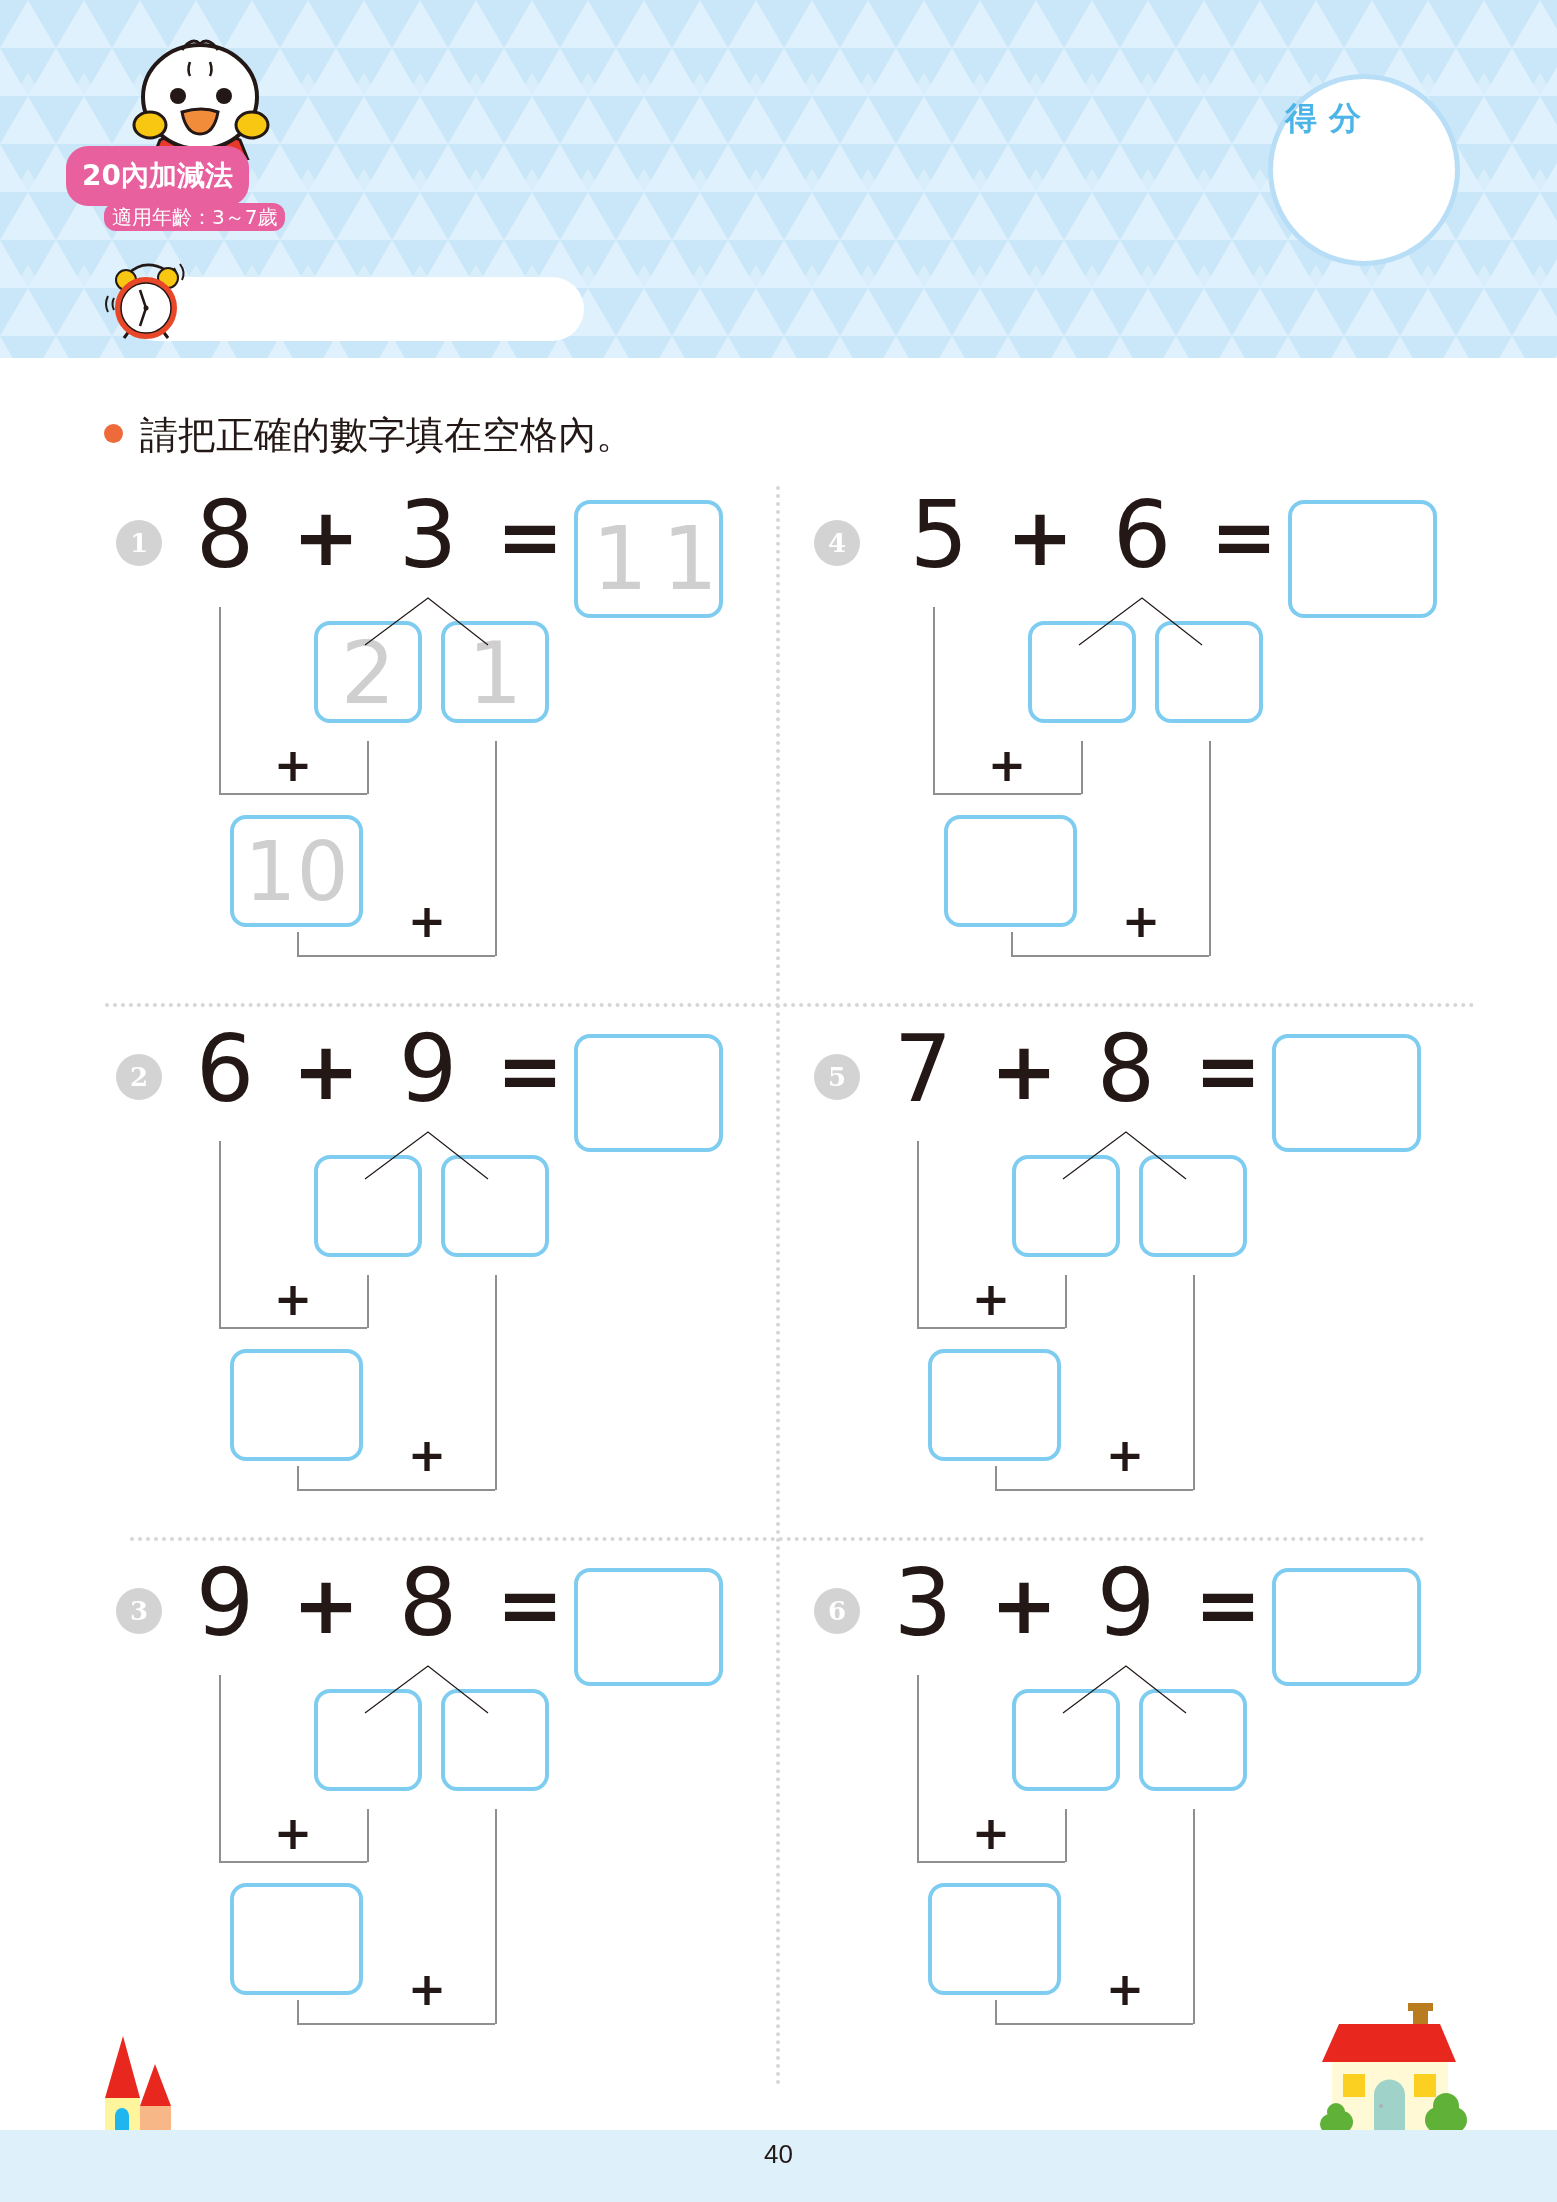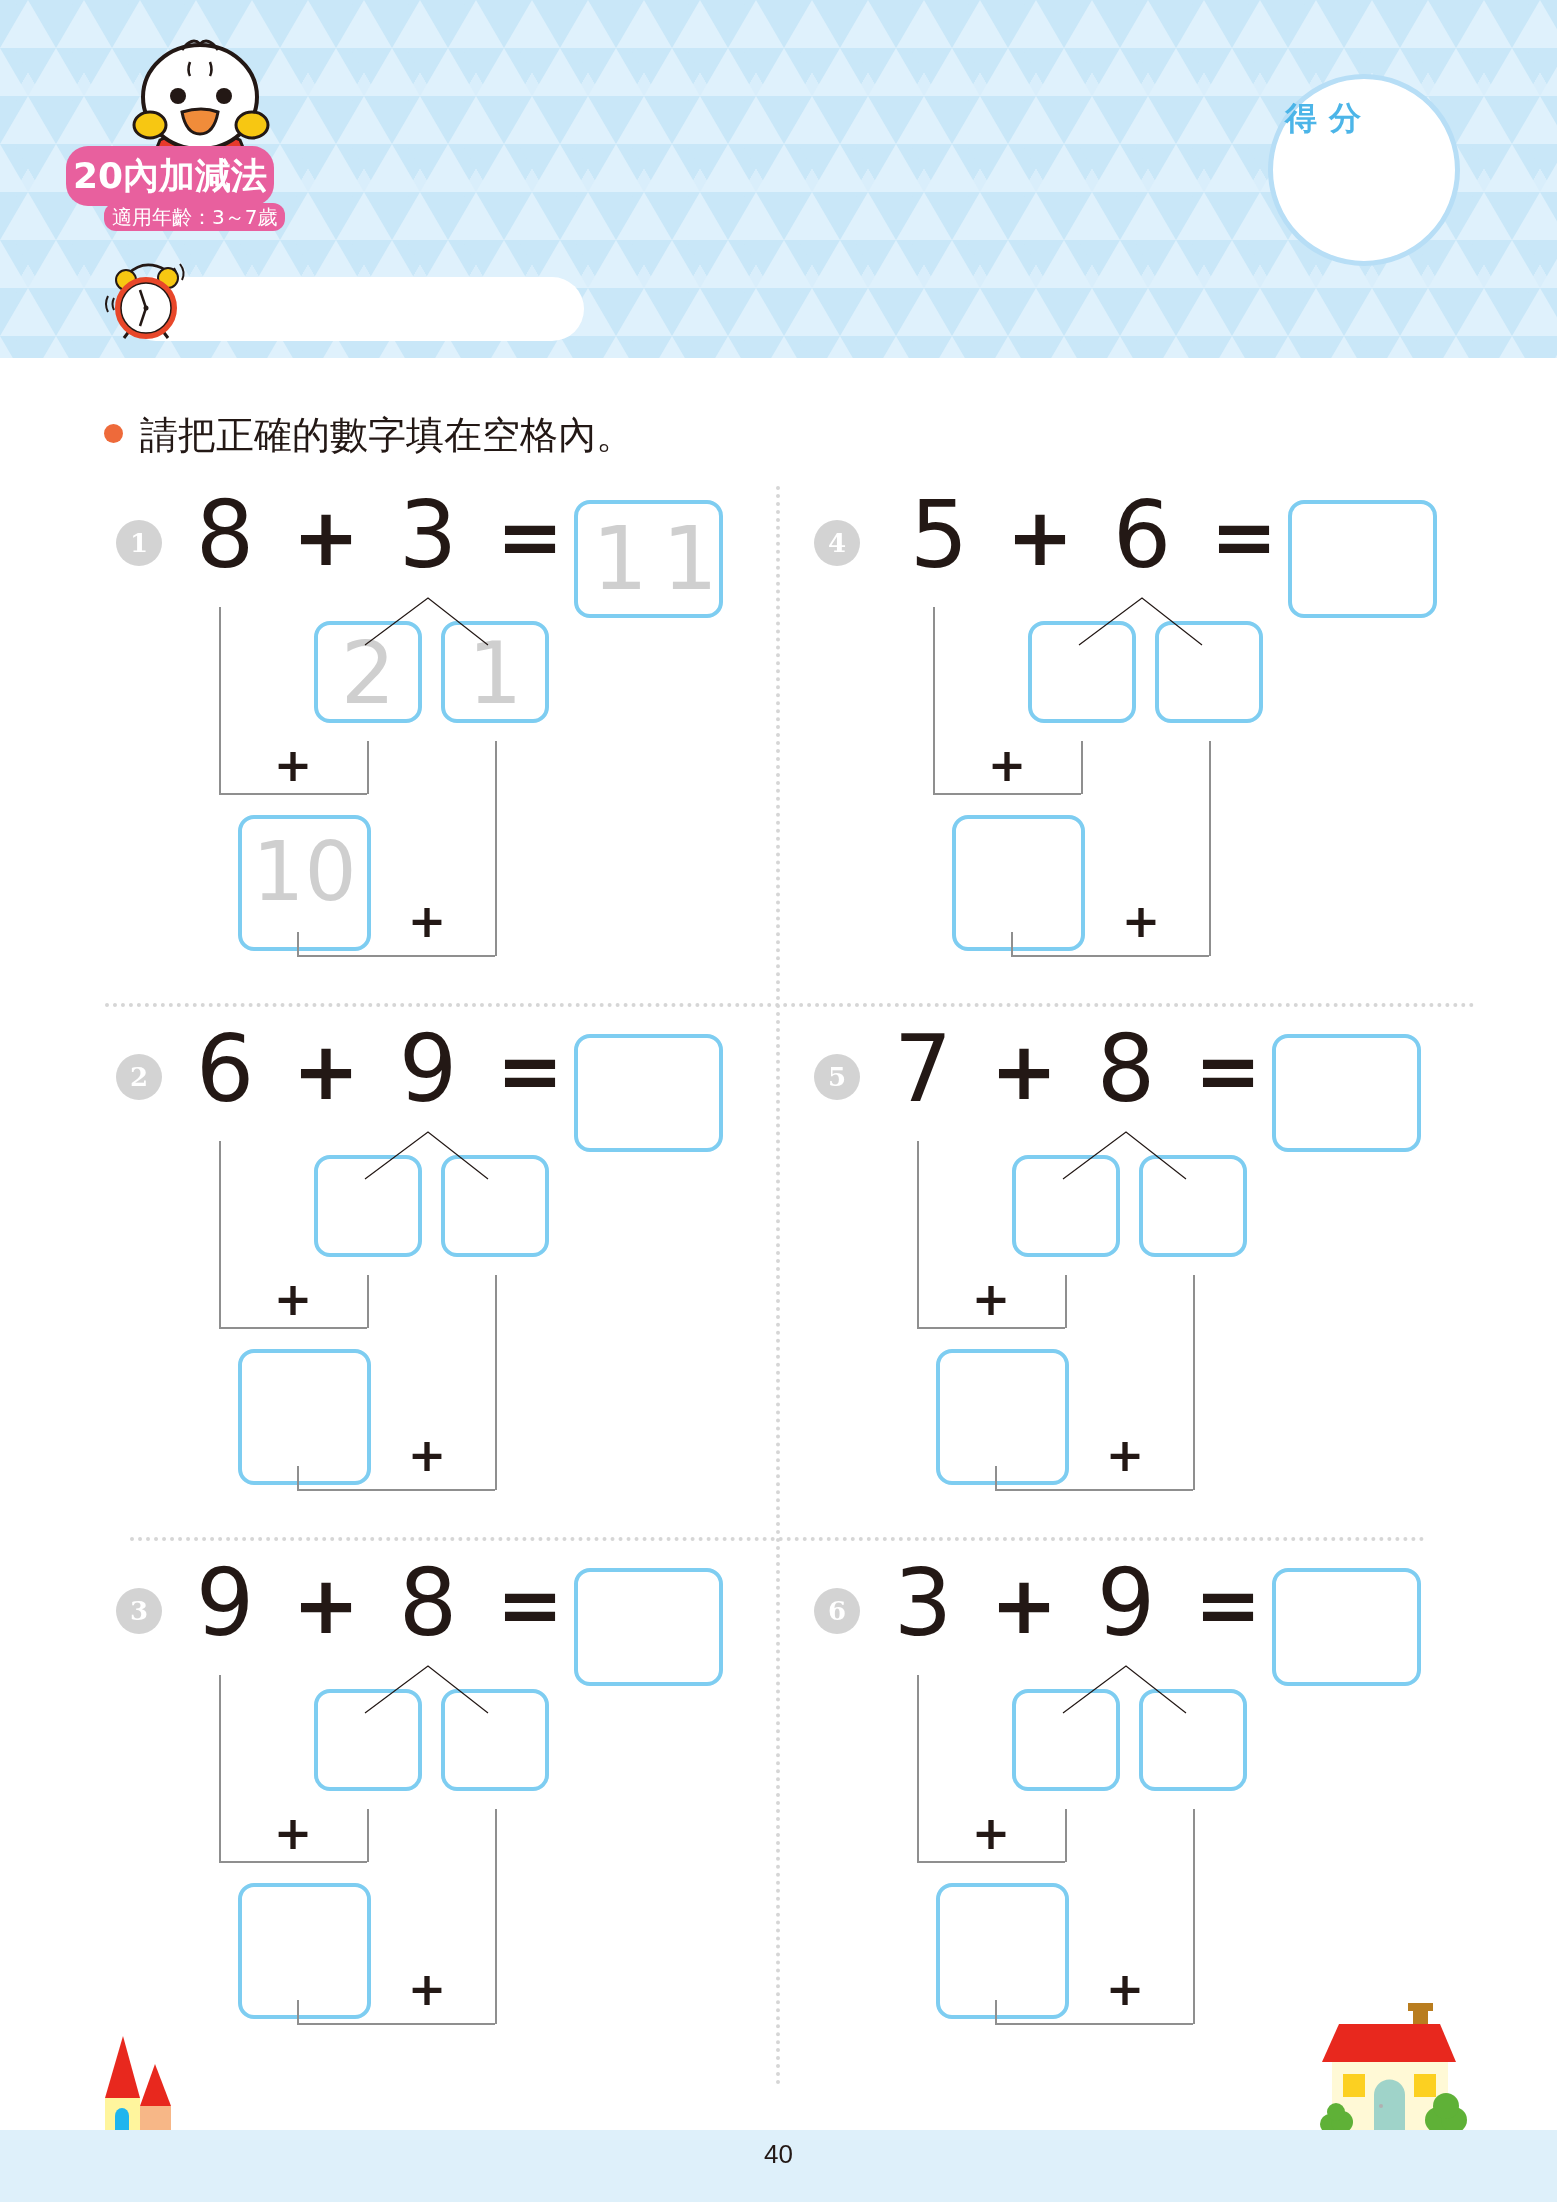--- a/index.html
+++ b/index.html
@@ -14,42 +14,42 @@
       linear-gradient(-60deg, transparent 49.5%, #c9e7f8 50%);
     background-size:56px 48px;
   }
   #header-pattern { position:absolute; inset:0; }
   .title { position:absolute; left:448px; top:140px; width:720px; height:120px;
     font-size:86px; font-weight:bold; letter-spacing:2px; line-height:120px; white-space:nowrap; color:#231815; }
   .score-circle { position:absolute; left:1268px; top:74px; width:192px; height:192px; border-radius:50%;
     background:#fff; border:5px solid #b7def6; box-sizing:border-box; }
   .score-label { position:absolute; left:0; width:100%; top:18px; text-align:left; color:#4cb5e8;
     font-size:32px; font-weight:bold; letter-spacing:12px; text-indent:12px; }
-  .logo-main { position:absolute; left:66px; top:146px; height:60px; padding:0 7px; border-radius:22px;
-    background:#e8609e; color:#fff; font-size:36px; font-weight:bold; line-height:60px; white-space:nowrap; }
+  .logo-main { position:absolute; left:66px; top:146px; height:60px; padding:0 16px; border-radius:22px;
+    background:#e8609e; color:#fff; font-size:28px; font-weight:bold; line-height:60px; white-space:nowrap; }
   .logo-sub { position:absolute; left:104px; top:203px; height:28px; padding:0 8px; border-radius:12px;
     background:#e8609e; color:#fff; font-size:20px; line-height:28px; white-space:nowrap; }
   .timer-pill { position:absolute; left:124px; top:277px; width:460px; height:64px; border-radius:32px; background:#fff; }
   .timer-text { position:absolute; left:190px; top:286px; font-size:30px; line-height:46px; white-space:nowrap; color:#231815; }
   
   .bullet { position:absolute; left:104px; top:424px; width:19px; height:19px; border-radius:50%; background:#ee6a3a; }
   .instruction { position:absolute; left:140px; top:412px; font-size:38px; line-height:46px; color:#231815; white-space:nowrap; }
   
   .vdots { position:absolute; width:0; border-left:4px dotted #d6d6d6; }
   .hdots { position:absolute; height:0; border-top:4px dotted #d6d6d6; }
   
   .badge { position:absolute; width:46px; height:46px; border-radius:50%; background:#d3d3d3; color:#fff;
     font-size:26px; font-weight:bold; text-align:center; line-height:46px; font-family:"DejaVu Serif", serif; }
   .bignum { position:absolute; width:80px; text-align:center; font-size:92px; line-height:100px; color:#231815; }
   .op { position:absolute; width:80px; text-align:center; font-size:80px; font-weight:bold; line-height:100px; color:#231815; }
   .box { position:absolute; box-sizing:border-box; border:4px solid #7ecdf1; border-radius:16px; background:transparent;
     color:#cfcfcf; text-align:center; }
   .ans-box { width:149px; height:118px; font-size:88px; line-height:110px; letter-spacing:14px; text-indent:14px; }
   .small-box { width:108px; height:102px; font-size:86px; line-height:96px; }
-  .ten-box { width:133px; height:136px; font-size:82px; line-height:106px;margin-left:8px; }
+  .ten-box { width:133px; height:112px; font-size:82px; line-height:106px; }
   .line { position:absolute; background:#8f8f8f; }
   .plus-small { position:absolute; width:40px; text-align:center; font-size:46px; font-weight:bold; line-height:46px; color:#231815; }
   svg.tree { position:absolute; overflow:visible; }
   
   .footer { position:absolute; left:0; top:2130px; width:1557px; height:72px; background:#def0fa; }
   .page-num { position:absolute; left:0; top:2136px; width:1557px; text-align:center; font-size:26px; line-height:36px; color:#231815;
     font-family:"Liberation Sans", sans-serif; }
 </style>
 </head>
 <body>

